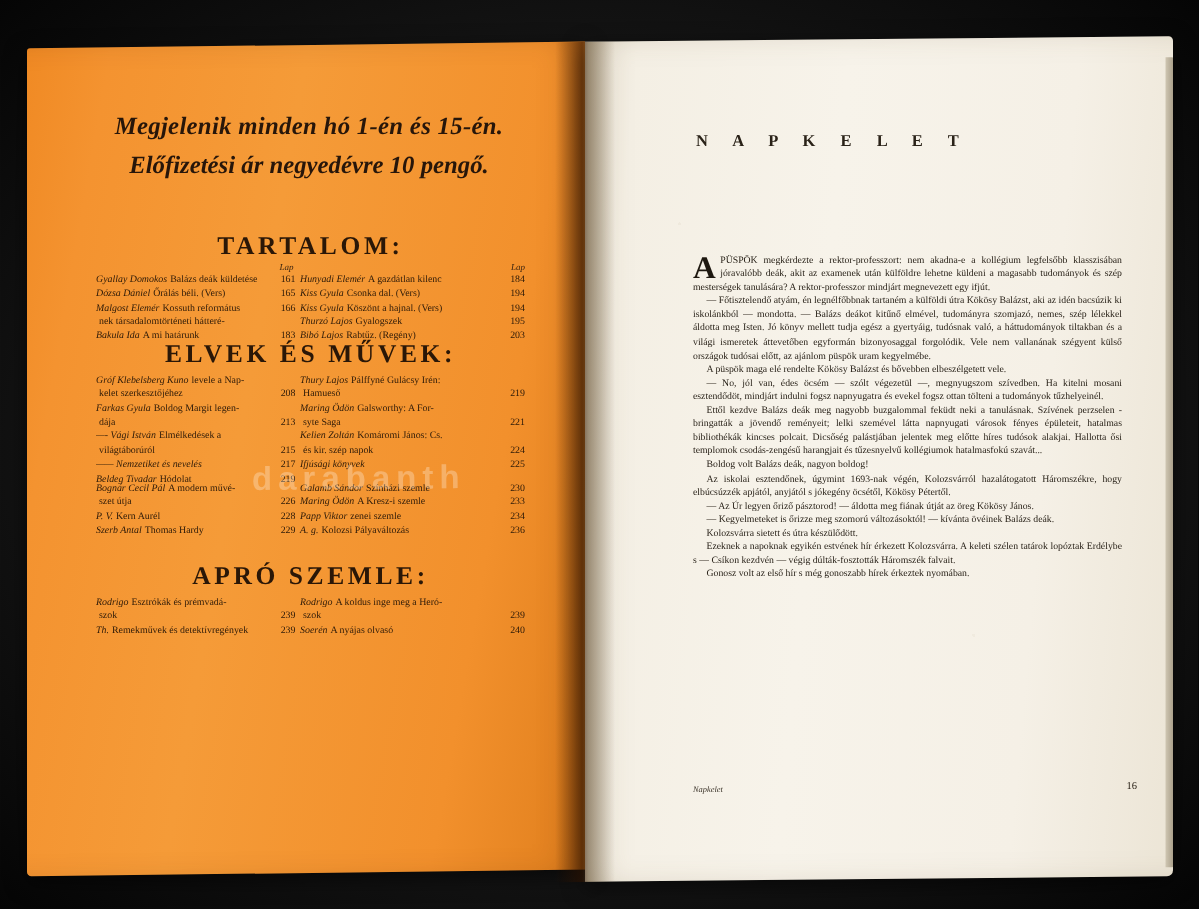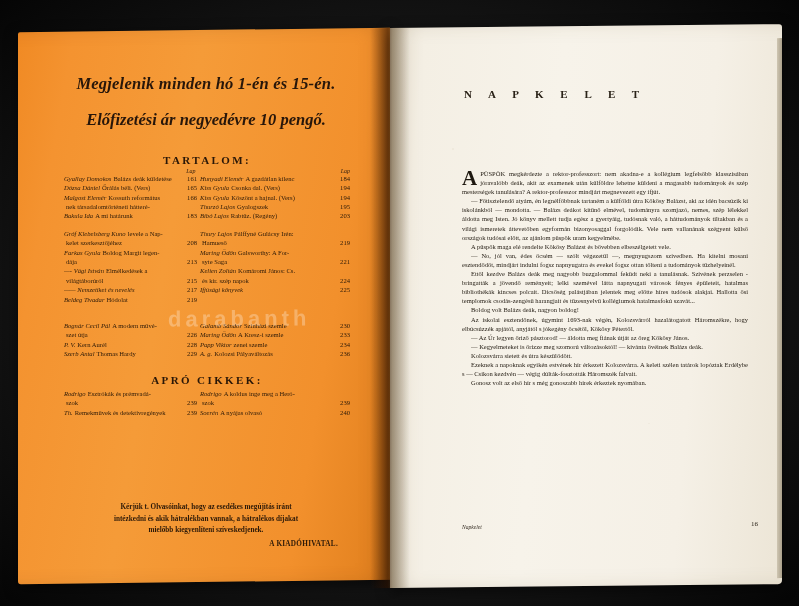--- a/index.html
+++ b/index.html
@@ -35,23 +35,23 @@
   .gutter{position:absolute;left:352px;top:10px;width:40px;height:560px;
      background:linear-gradient(90deg, rgba(60,25,0,.0) 0%, rgba(50,20,0,.55) 45%, rgba(90,70,40,.45) 56%, rgba(0,0,0,0) 100%);
      transform:skewY(-0.6deg); pointer-events:none;}
 
   
   .lp{position:absolute;left:0;top:0;width:340px;height:552px;color:#2a1a06;}
   .masthead{position:absolute;left:40px;top:44px;width:296px;text-align:center;}
   .mast1{font-family:"Liberation Serif",serif;font-weight:bold;font-size:16.5px;font-style:italic;
      letter-spacing:.2px;line-height:1.25;color:#27160a;}
   .mast2{font-family:"Liberation Serif",serif;font-weight:bold;font-size:16.5px;font-style:italic;
-     line-height:1.25;margin-top:15px;color:#27160a;}
-
-  .secthead{text-align:center;font-weight:bold;font-size:11px;letter-spacing:2.4px;color:#2a1707;}
+     line-height:1.25;margin-top:5px;color:#27160a;}
+
+  .secthead{text-align:center;font-weight:bold;font-size:17px;letter-spacing:2.4px;color:#2a1707;}
 
   .toc{position:absolute;left:46px;width:286px;}
   .trow{display:flex;font-size:6.6px;line-height:1.42;color:#2d1a08;}
   .tleft{width:47%;padding-right:3px;display:flex;}
   .tright{width:53%;display:flex;}
   .tauth{font-style:italic;white-space:nowrap;}
   .ttitle{flex:1;padding-left:2px;overflow:hidden;white-space:nowrap;}
   .tpg{width:14px;text-align:right;}
 
   .colhead{display:flex;font-size:6px;font-style:italic;color:#3b2410;}
@@ -172,20 +172,21 @@
                   <div class="tright">
                     <span class="tauth">Bibó Lajos</span>
                     <span class="ttitle">Rabtűz. (Regény)</span>
                     <span class="tpg">203</span>
                   </div>
                 </div>
               </div>
           </div>
 
           <div class="toc" style="top:196px;">
+            <div class="secthead">ELVEK ÉS MŰVEK:</div>
             <div id="rows-1" style="margin-top:3px;">
                 <div class="trow">
                   <div class="tleft">
                     <span class="tauth">Gróf Klebelsberg Kuno</span>
                     <span class="ttitle">levele a Nap-</span>
                     <span class="tpg"></span>
                   </div>
                   <div class="tright">
                     <span class="tauth">Thury Lajos</span>
                     <span class="ttitle">Pálffyné Gulácsy Irén:</span>
@@ -326,21 +327,21 @@
                   <div class="tright">
                     <span class="tauth">A. g.</span>
                     <span class="ttitle">Kolozsi Pályaváltozás</span>
                     <span class="tpg">236</span>
                   </div>
                 </div>
               </div>
           </div>
 
           <div class="toc" style="top:344px;">
-            <div class="secthead">APRÓ CIKKEK:</div>
+            <div class="secthead">APRÓ SZEMLE:</div>
             <div id="rows-3" style="margin-top:3px;">
                 <div class="trow">
                   <div class="tleft">
                     <span class="tauth">Rodrigo</span>
                     <span class="ttitle">Esztrókák és prémvadá-</span>
                     <span class="tpg"></span>
                   </div>
                   <div class="tright">
                     <span class="tauth">Rodrigo</span>
                     <span class="ttitle">A koldus inge meg a Heró-</span>
@@ -367,26 +368,20 @@
                   </div>
                   <div class="tright">
                     <span class="tauth">Soerén</span>
                     <span class="ttitle">A nyájas olvasó</span>
                     <span class="tpg">240</span>
                   </div>
                 </div>
               </div>
           </div>
 
-          <div class="footbox">
-            <div>Kérjük t. Olvasóinkat, hogy az esedékes megújítás iránt</div>
-            <div>intézkedni és akik hátralékban vannak, a hátralékos díjakat</div>
-            <div>mielőbb kiegyenlíteni szíveskedjenek.</div>
-            <div class="fb-last" style="text-align:right;padding-right:12px;margin-top:2px;">A KIADÓHIVATAL.</div>
-          </div>
 
           <div class="wm">darabanth</div>
         </div>
       </div>
     </div>
 
     <div class="page-right">
       <div class="page-right-inner">
         <div class="rp">
           <div class="speckle"></div>

